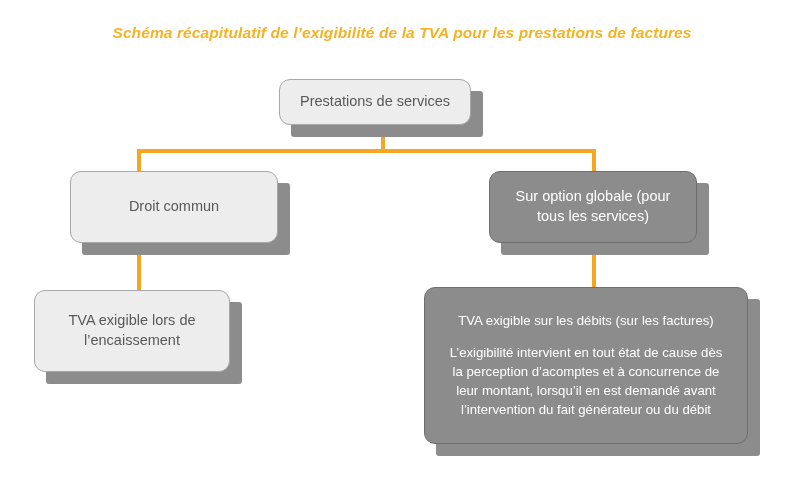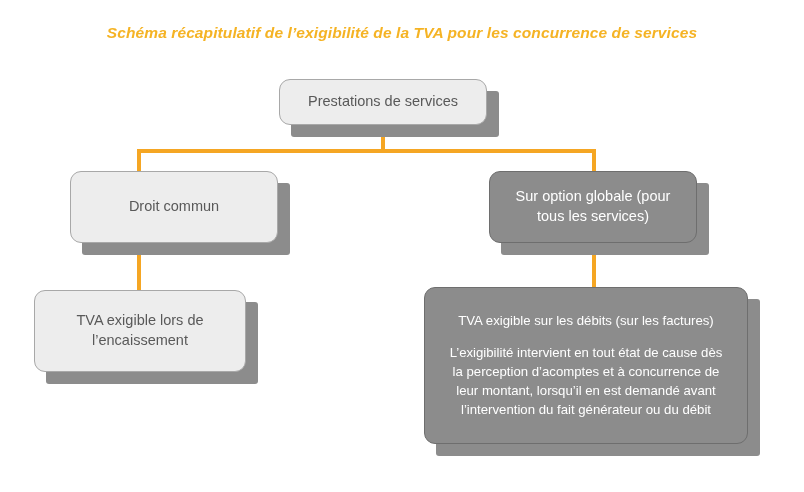--- a/index.html
+++ b/index.html
@@ -98,49 +98,49 @@
   }
   .para-block p.head {
     margin-bottom: 14px;
   }
 </style>
 </head>
 <body>
 
 <div id="diagram">
 
-  <div class="title">Schéma récapitulatif de l’exigibilité de la TVA pour les concurrence de services</div>
+  <div class="title">Schéma récapitulatif de l’exigibilité de la TVA pour les prestations de factures</div>
 
   <div class="conn" style="left:381px; top:125px; width:4px; height:27px;"></div>
 
   <div class="conn" style="left:137px; top:149px; width:459px; height:4px;"></div>
 
   <div class="conn" style="left:137px; top:149px; width:4px; height:24px;"></div>
 
   <div class="conn" style="left:592px; top:149px; width:4px; height:24px;"></div>
 
   <div class="conn" style="left:137px; top:243px; width:4px; height:49px;"></div>
 
   <div class="conn" style="left:592px; top:243px; width:4px; height:45px;"></div>
 
-  <div class="node light" style="left:279px; top:79px; width:208px; height:46px;">
+  <div class="node light" style="left:279px; top:79px; width:192px; height:46px;">
     <div class="shadow"></div>
     <div class="card">
       <span class="label">Prestations de services</span>
     </div>
   </div>
 
   <div class="node light" style="left:34px; top:171px; width:208px; height:72px;margin-left:36px;">
     <div class="shadow"></div>
     <div class="card">
       <span class="label">Droit commun</span>
     </div>
   </div>
 
-  <div class="node light" style="left:34px; top:290px; width:212px; height:82px;">
+  <div class="node light" style="left:34px; top:290px; width:196px; height:82px;">
     <div class="shadow"></div>
     <div class="card">
       <span class="label">TVA exigible lors de l’encaissement</span>
     </div>
   </div>
 
   <div class="node dark" style="left:489px; top:171px; width:208px; height:72px;">
     <div class="shadow"></div>
     <div class="card">
       <span class="label">Sur option globale (pour tous les services)</span>

